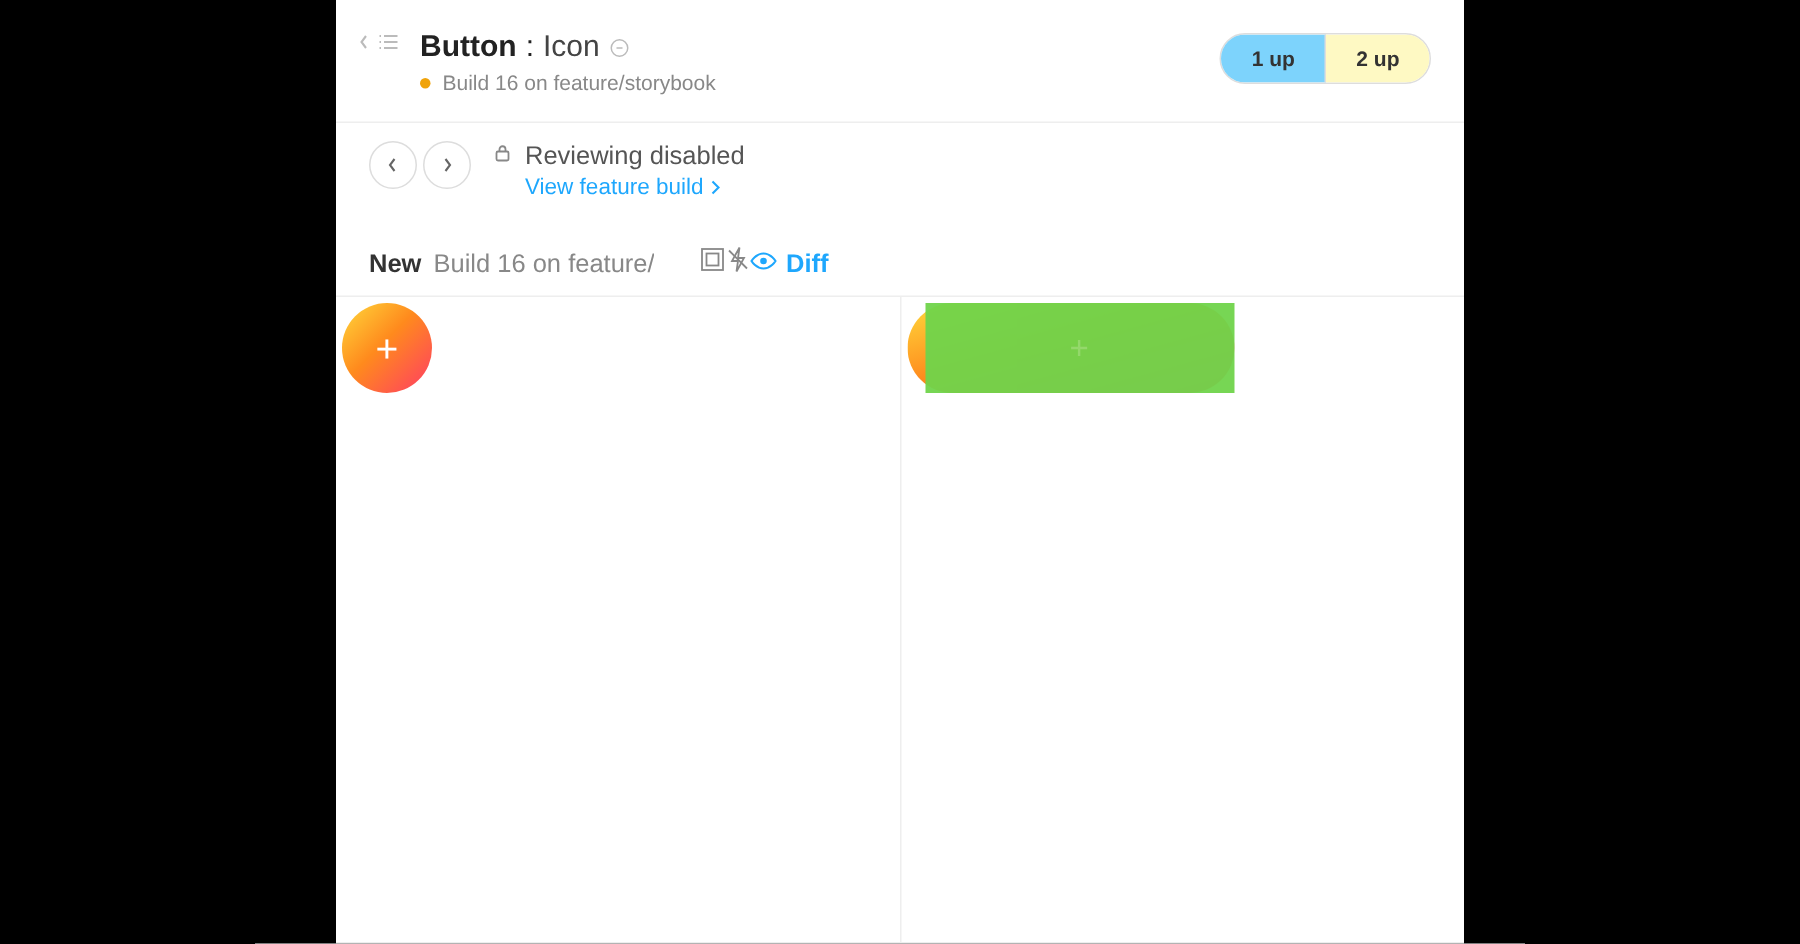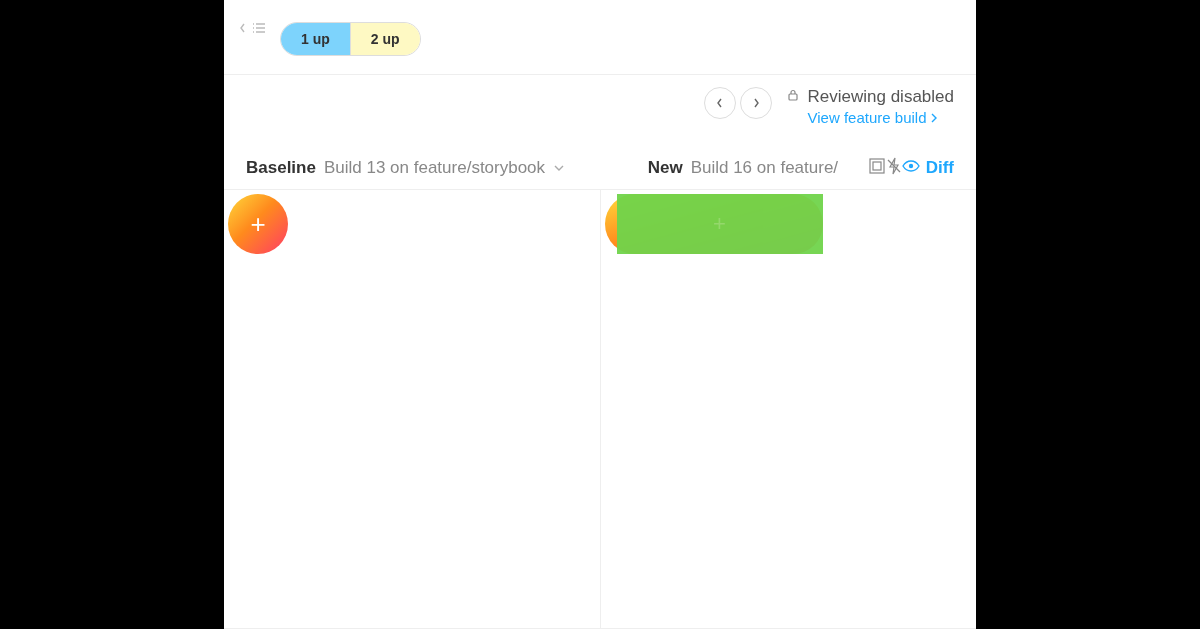--- a/index.html
+++ b/index.html
@@ -59,21 +59,20 @@
       background: #7dd3fc;
     }
     .seg.active { background: #fef9c3; }
     .seg.left  { border-right: 1px solid #ddd; }
     
     .review-bar {
       padding: 12px 22px 30px;
       display: flex;
       align-items: flex-start;
       gap: 14px;
-      justify-content: flex-end;
     }
     .nav-arrows { display: flex; gap: 4px; }
     .round {
       width: 32px; height: 32px;
       border: 1px solid #ddd;
       border-radius: 50%;
       display:flex; align-items:center; justify-content:center;
       color:#666;
     }
     .review-text { padding-top: 0px; }
@@ -144,20 +143,37 @@
             <path d="M6 1 L3 5 L6 9" stroke="currentColor" stroke-width="1.4" fill="none"></path>
           </svg>
       </span>
       <span>
         <svg width="14" height="12" viewBox="0 0 14 12">
             <path d="M4 2h9M4 6h9M4 10h9M1 2h1M1 6h1M1 10h1" stroke="currentColor" stroke-width="1.4"></path>
           </svg>
       </span>
     </div>
 
+    <div class="title-block">
+      <div class="title-line">
+        <span class="title-strong">Button</span>
+        <span class="title-sep">:</span>
+        <span class="title-story">Icon</span>
+        <span class="stale-icon">
+          <svg width="14" height="14" viewBox="0 0 14 14">
+              <circle cx="7" cy="7" r="5.5" stroke="currentColor" stroke-width="1" fill="none"></circle>
+              <path d="M5 7h4" stroke="currentColor" stroke-width="1"></path>
+            </svg>
+        </span>
+      </div>
+      <div class="subline">
+        <span class="dot-amber"></span>
+        <span class="subtext">Build 16 on feature/storybook</span>
+      </div>
+    </div>
 
     <div class="view-toggle">
       <div class="seg left">1 up</div>
       <div class="seg active">2 up</div>
     </div>
   </div>
 
   <div class="review-bar">
     <div class="nav-arrows">
       <div class="round">
@@ -184,29 +200,20 @@
       <a class="view-latest">
         <span>View feature build</span>
         <svg width="8" height="10" viewBox="0 0 8 10">
             <path d="M2 1 L6 5 L2 9" stroke="currentColor" stroke-width="1.4" fill="none"></path>
           </svg>
       </a>
     </div>
   </div>
 
   <div class="compare-header">
-    <div class="col">
-      <span class="lbl">Baseline</span>
-      <span class="val">Build 13 on feature/storybook</span>
-      <span class="chev">
-        <svg width="12" height="10" viewBox="0 0 12 10">
-            <path d="M2 3 L6 7 L10 3" stroke="currentColor" stroke-width="1.4" fill="none"></path>
-          </svg>
-      </span>
-    </div>
     <div class="col" style="max-width:190px">
       <span class="lbl">New</span>
       <span class="val">Build 16 on feature/storybook</span>
     </div>
     <div class="tools">
       <span class="tool-ico">
         <svg width="18" height="18" viewBox="0 0 18 18">
             <rect x="2" y="2" width="14" height="14" stroke="currentColor" fill="none" stroke-width="1.2"></rect>
             <rect x="5" y="5" width="8" height="8" stroke="currentColor" fill="none" stroke-width="1.2"></rect>
           </svg>

